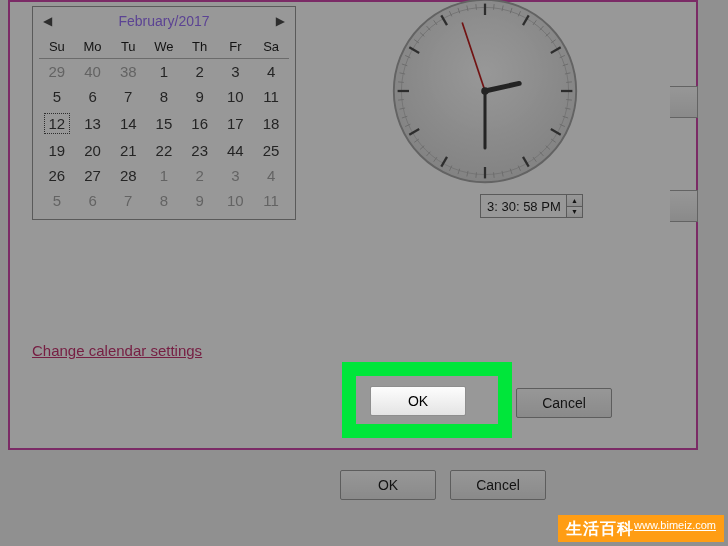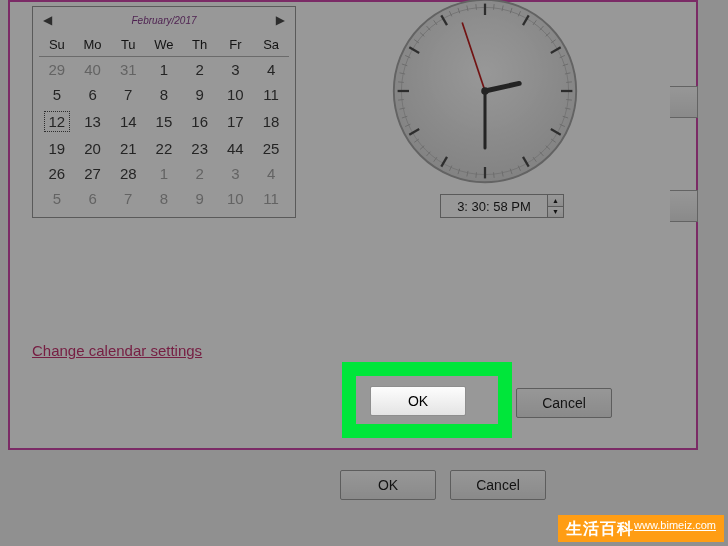--- a/index.html
+++ b/index.html
@@ -22,21 +22,21 @@
       padding: 4px 6px 6px 6px;
       background: #fff;
     }
     .cal-header {
       display: flex;
       align-items: center;
       justify-content: space-between;
       padding: 2px 4px 6px 4px;
     }
     .cal-nav { font-size: 12px; color: #333; cursor: pointer; user-select: none; }
-    .cal-title { font-size: 10px; color: #701a75; font-style: italic; }
+    .cal-title { font-size: 14px; color: #8b5cf6; }
     table.cal { width: 100%; border-collapse: collapse; table-layout: fixed; }
     table.cal th {
       font-weight: normal;
       padding: 4px 0;
       border-bottom: 1px solid #aaa;
       font-size: 13px;
       text-align: center;
     }
     table.cal td {
       text-align: center;
@@ -63,22 +63,23 @@
       left: 430px; top: 192px;
       display: flex;
       align-items: stretch;
       height: 24px;
     }
     .time-input {
       border: 1px solid #888;
       padding: 0 6px;
       font-size: 13px;
       background: #fff;
-      width: 108px;
-      text-align: center;
+      width: 87px;
+      text-align: center;
+      margin-left: 40px;
     }
     .spinner {
       display: flex;
       flex-direction: column;
       width: 16px;
       border: 1px solid #888;
       border-left: none;
     }
     .spinner div {
       flex: 1;
@@ -192,21 +193,21 @@
             <th>We</th>
             <th>Th</th>
             <th>Fr</th>
             <th>Sa</th>
           </tr>
         </thead>
       <tbody id="cal-body">
           <tr>
             <td class="other">29</td>
             <td class="other">40</td>
-            <td class="other">31</td>
+            <td class="other">38</td>
             <td>1</td>
             <td>2</td>
             <td>3</td>
             <td>4</td>
           </tr>
           <tr>
             <td>5</td>
             <td>6</td>
             <td>7</td>
             <td>8</td>

